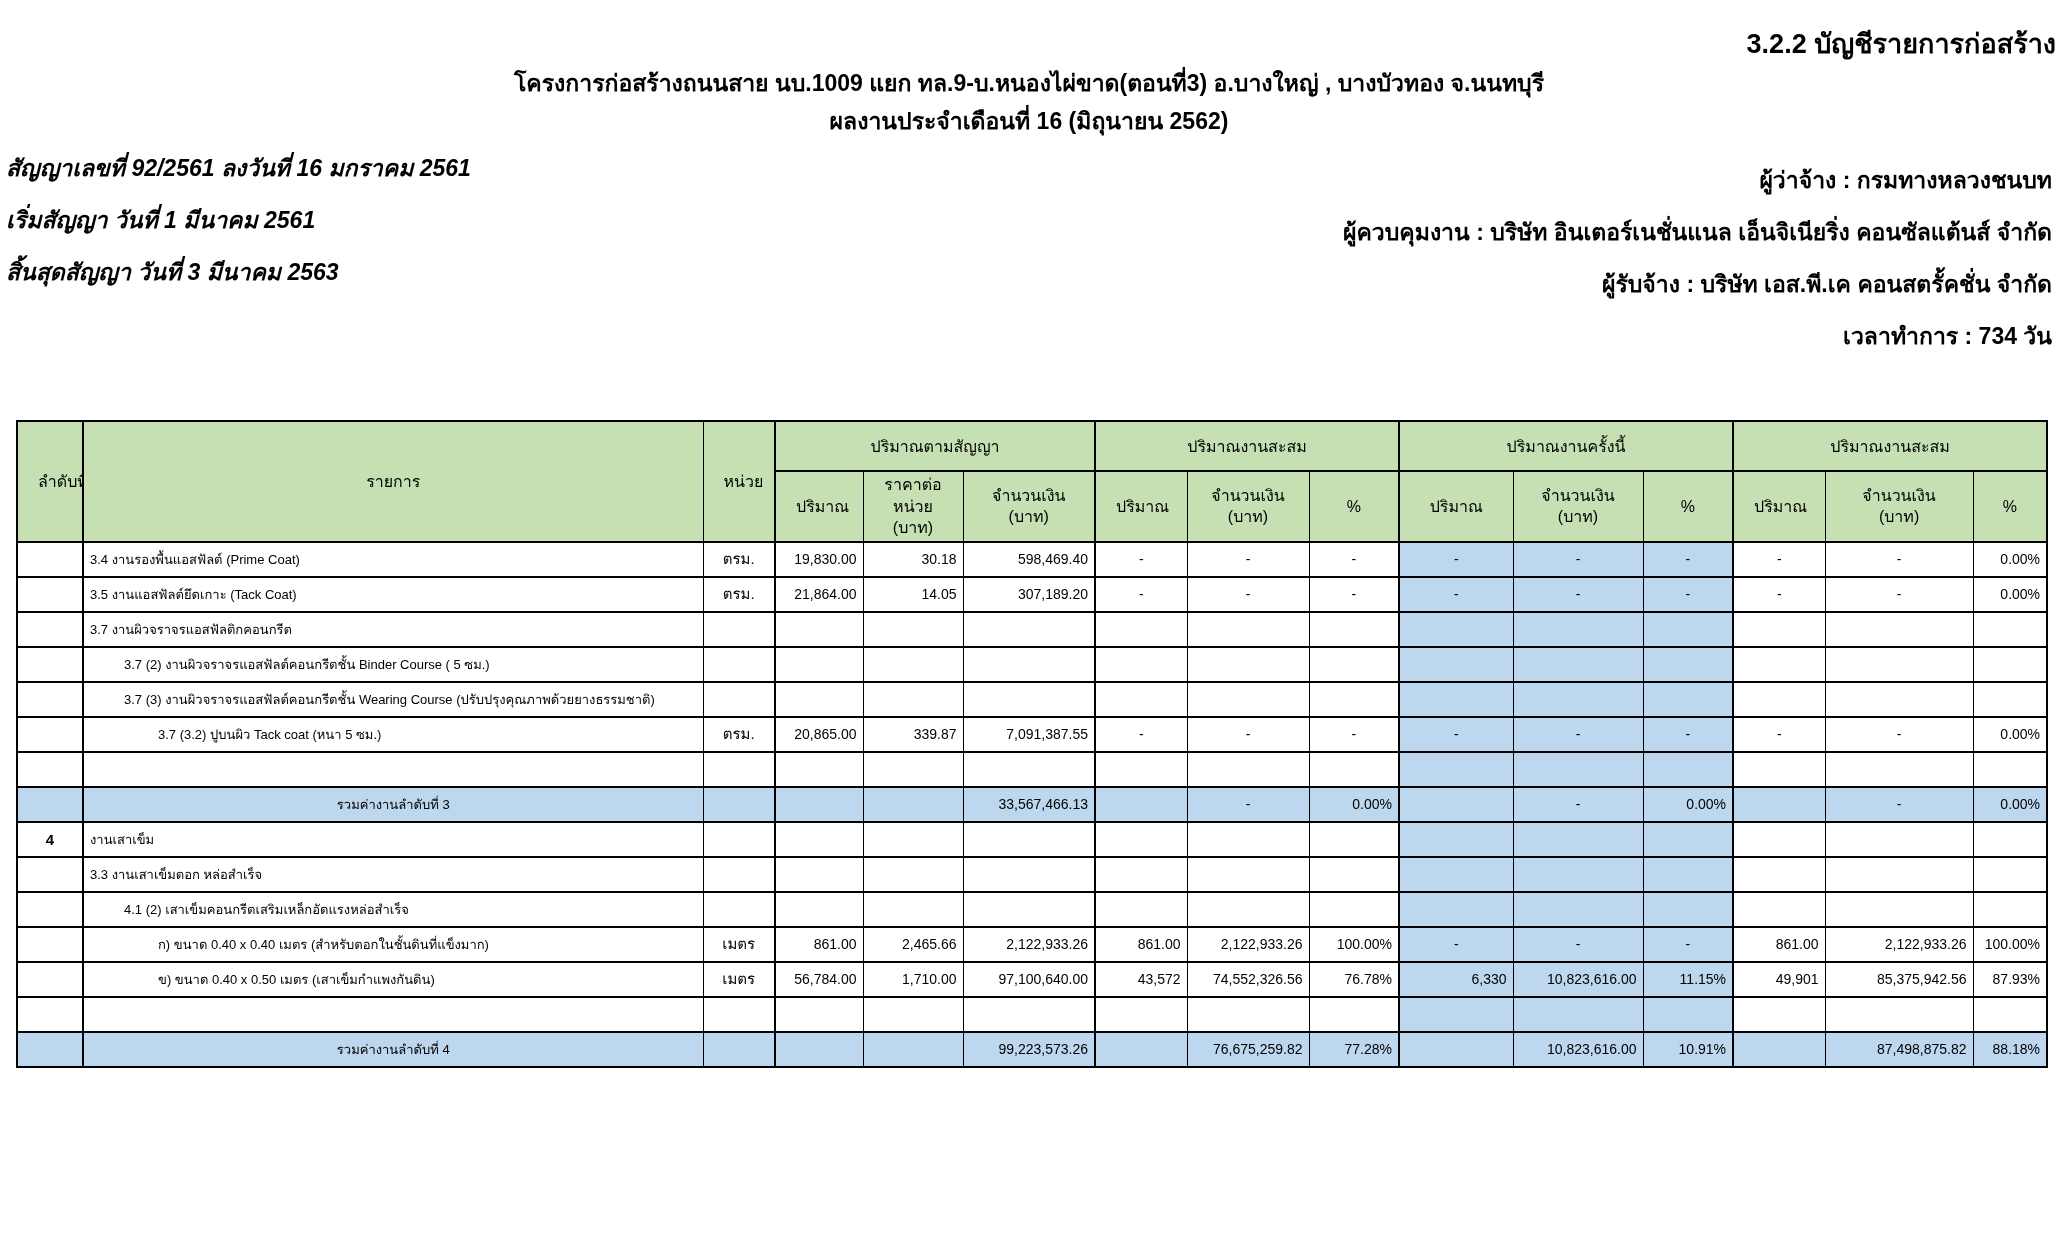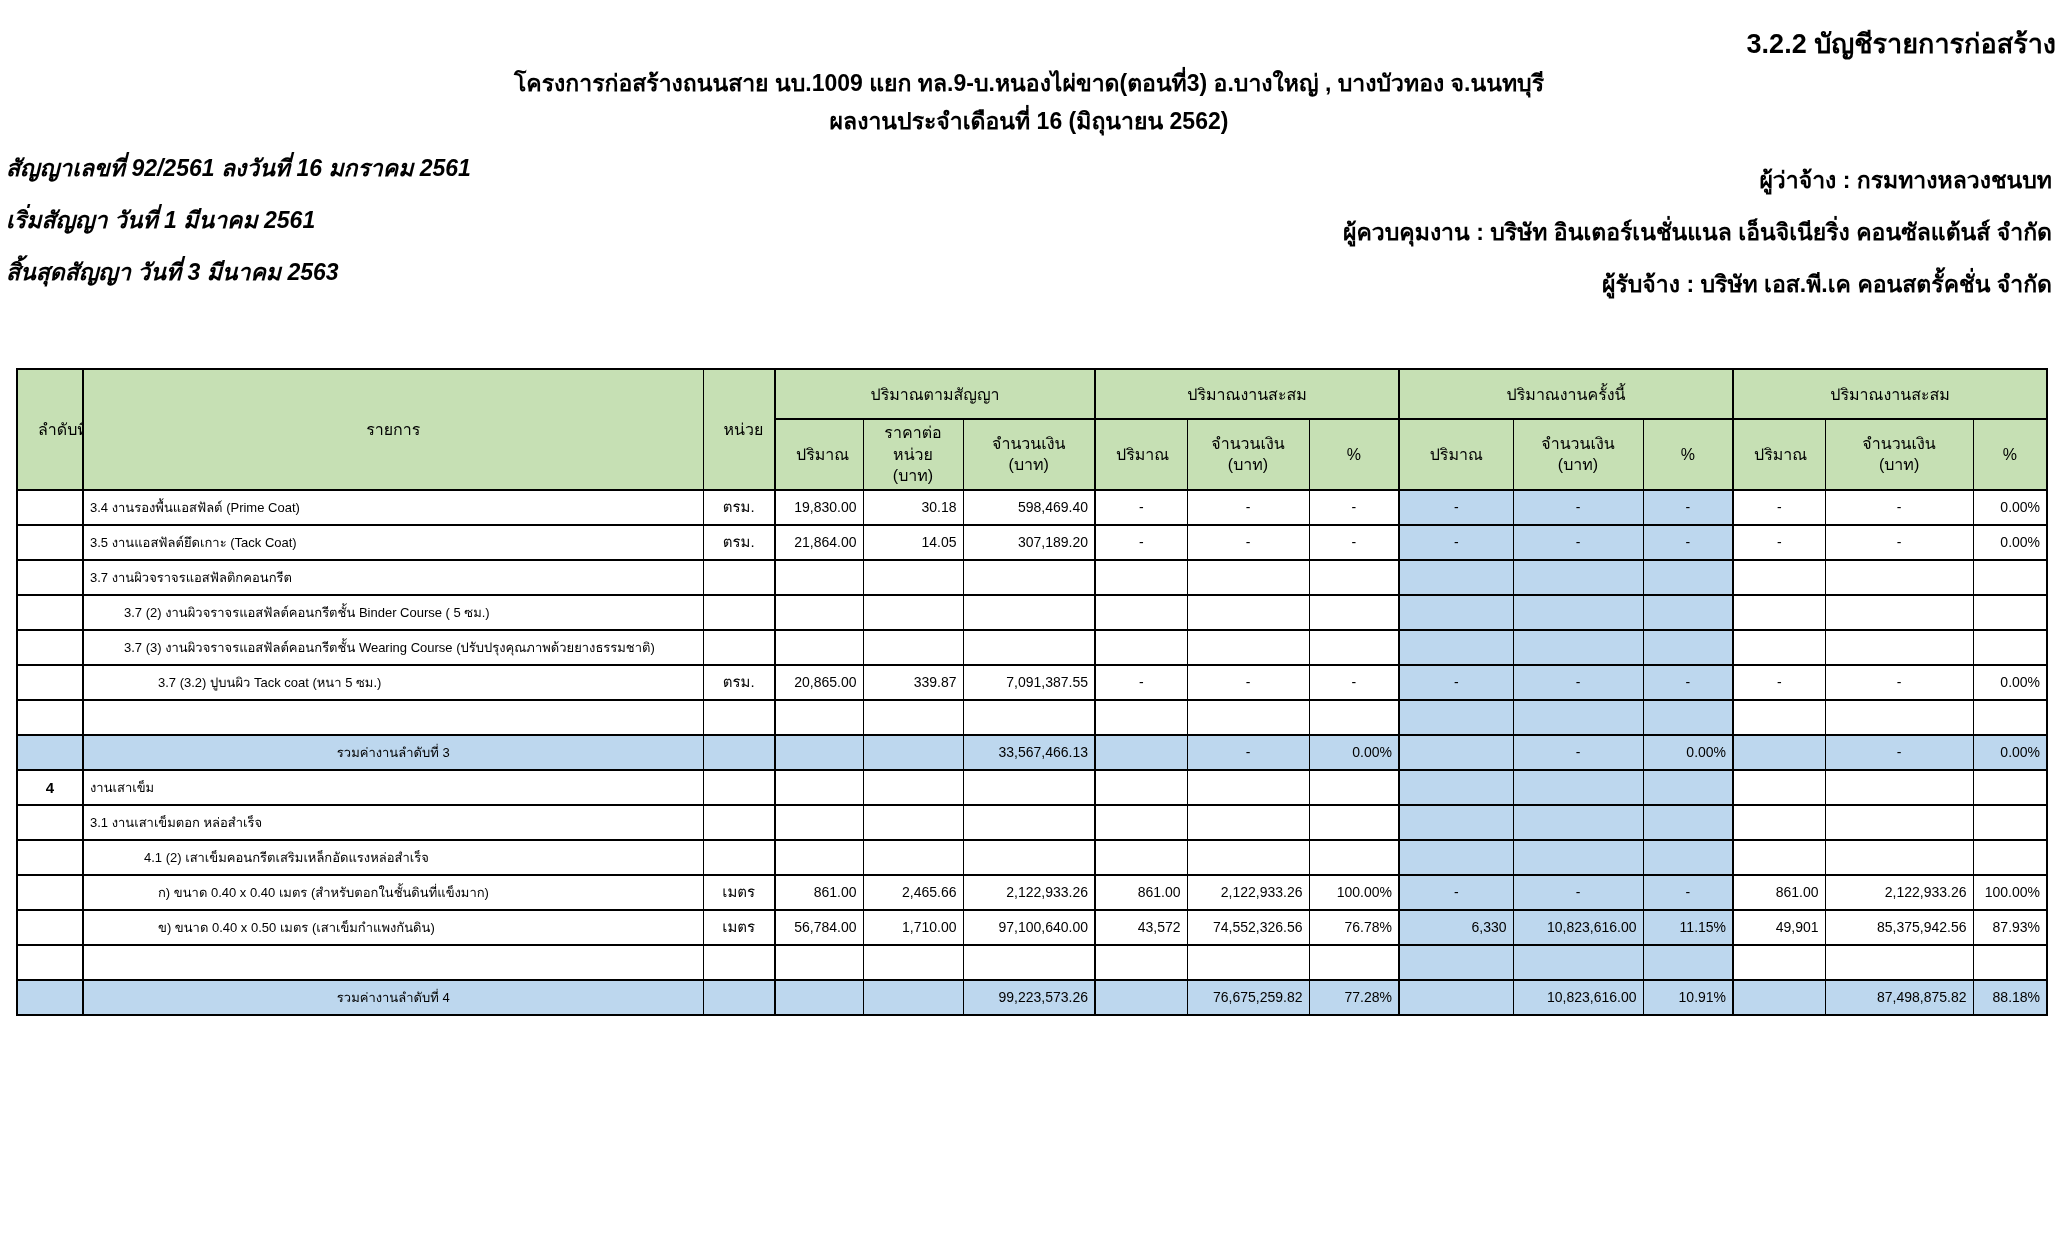--- a/index.html
+++ b/index.html
@@ -48,20 +48,24 @@
       <span class="left">สัญญาเลขที่ 92/2561 ลงวันที่ 16 มกราคม 2561</span>
       <span class="right">ผู้ว่าจ้าง : กรมทางหลวงชนบท</span>
     </div>
     <div class="info-row">
       <span class="left">เริ่มสัญญา  วันที่ 1 มีนาคม 2561</span>
       <span class="right">ผู้ควบคุมงาน : บริษัท อินเตอร์เนชั่นแนล เอ็นจิเนียริ่ง คอนซัลแต้นส์ จำกัด</span>
     </div>
     <div class="info-row">
       <span class="left">สิ้นสุดสัญญา  วันที่ 3 มีนาคม 2563</span>
       <span class="right">ผู้รับจ้าง : บริษัท เอส.พี.เค คอนสตรั้คชั่น จำกัด</span>
+    </div>
+    <div class="info-row">
+      <span class="left"></span>
+      <span class="right">เวลาทำการ : 734 วัน</span>
     </div>
   </div>
 
   <table class="boq">
     <colgroup>
       <col style="width:66px">
         <col style="width:620px">
         <col style="width:72px">
       <col style="width:88px">
         <col style="width:100px">
@@ -251,38 +255,38 @@
           <td class="num"></td>
           <td class="bl2 blue num"></td>
           <td class="blue num"></td>
           <td class="blue num"></td>
           <td class="bl2 num"></td>
           <td class="num"></td>
           <td class="num"></td>
         </tr>
         <tr class="data">
           <td class="c-no"></td>
-          <td class="c-item bl2" style="padding-left:6px">3.1 งานเสาเข็มตอก หล่อสำเร็จ</td>
-          <td class="c-unit"></td>
-          <td class="bl2 num"></td>
-          <td class="num"></td>
-          <td class="num"></td>
-          <td class="bl2 num"></td>
-          <td class="num"></td>
-          <td class="num"></td>
-          <td class="bl2 blue num"></td>
-          <td class="blue num"></td>
-          <td class="blue num"></td>
-          <td class="bl2 num"></td>
-          <td class="num"></td>
-          <td class="num"></td>
-        </tr>
-        <tr class="data">
-          <td class="c-no"></td>
-          <td class="c-item bl2" style="padding-left:60px">4.1 (2) เสาเข็มคอนกรีตเสริมเหล็กอัดแรงหล่อสำเร็จ</td>
+          <td class="c-item bl2" style="padding-left:6px">3.3 งานเสาเข็มตอก หล่อสำเร็จ</td>
+          <td class="c-unit"></td>
+          <td class="bl2 num"></td>
+          <td class="num"></td>
+          <td class="num"></td>
+          <td class="bl2 num"></td>
+          <td class="num"></td>
+          <td class="num"></td>
+          <td class="bl2 blue num"></td>
+          <td class="blue num"></td>
+          <td class="blue num"></td>
+          <td class="bl2 num"></td>
+          <td class="num"></td>
+          <td class="num"></td>
+        </tr>
+        <tr class="data">
+          <td class="c-no"></td>
+          <td class="c-item bl2" style="padding-left:40px">4.1 (2) เสาเข็มคอนกรีตเสริมเหล็กอัดแรงหล่อสำเร็จ</td>
           <td class="c-unit"></td>
           <td class="bl2 num"></td>
           <td class="num"></td>
           <td class="num"></td>
           <td class="bl2 num"></td>
           <td class="num"></td>
           <td class="num"></td>
           <td class="bl2 blue num"></td>
           <td class="blue num"></td>
           <td class="blue num"></td>

